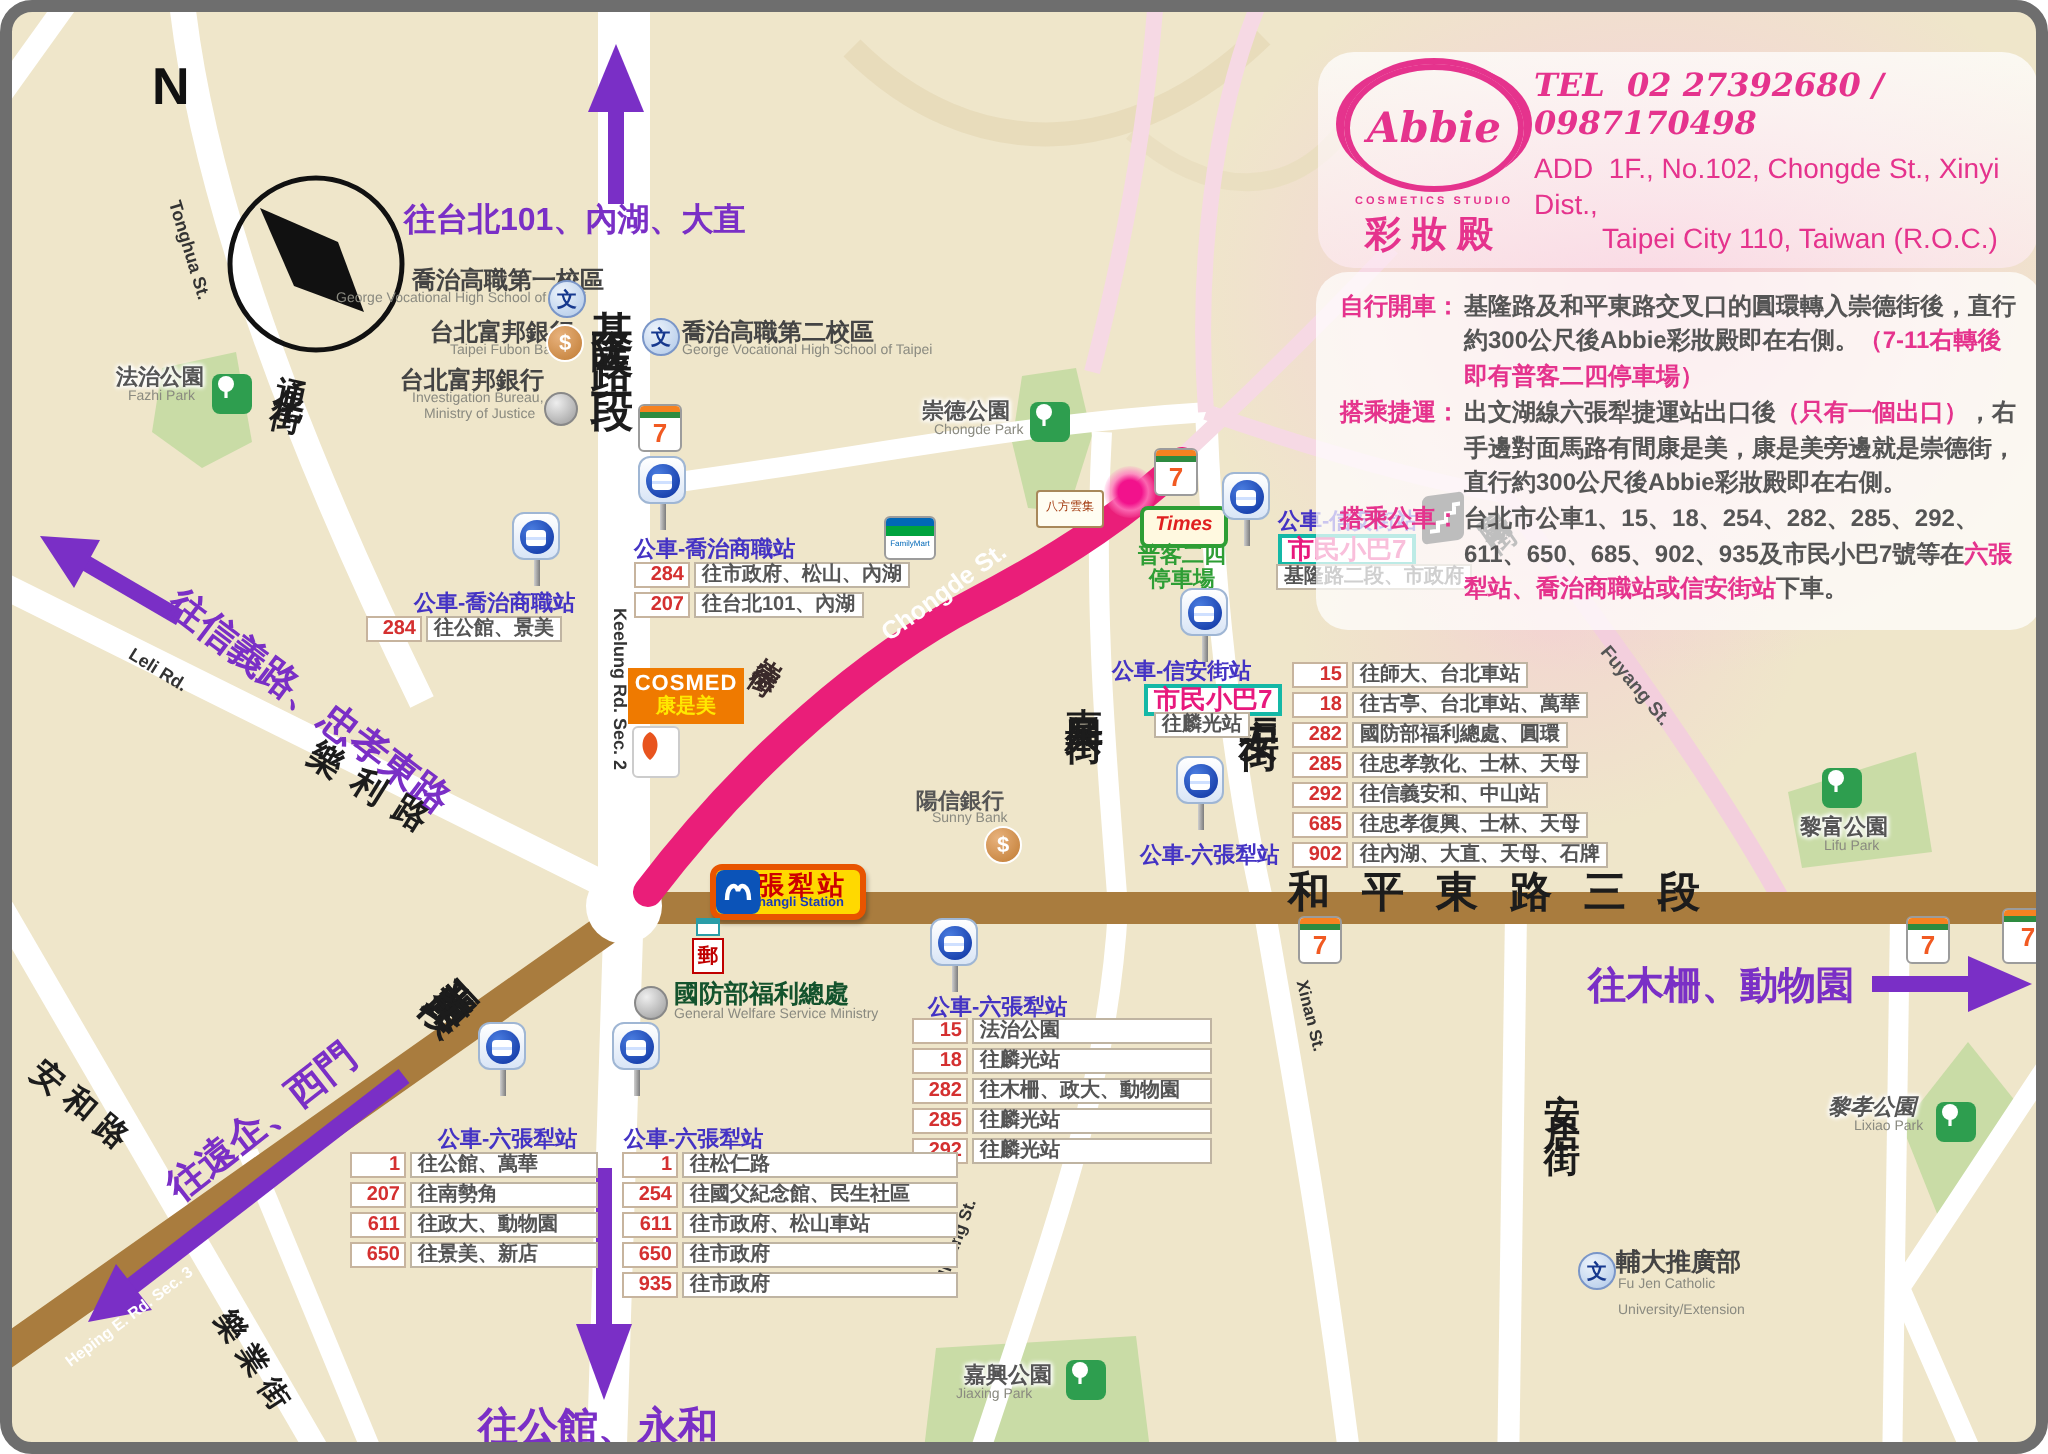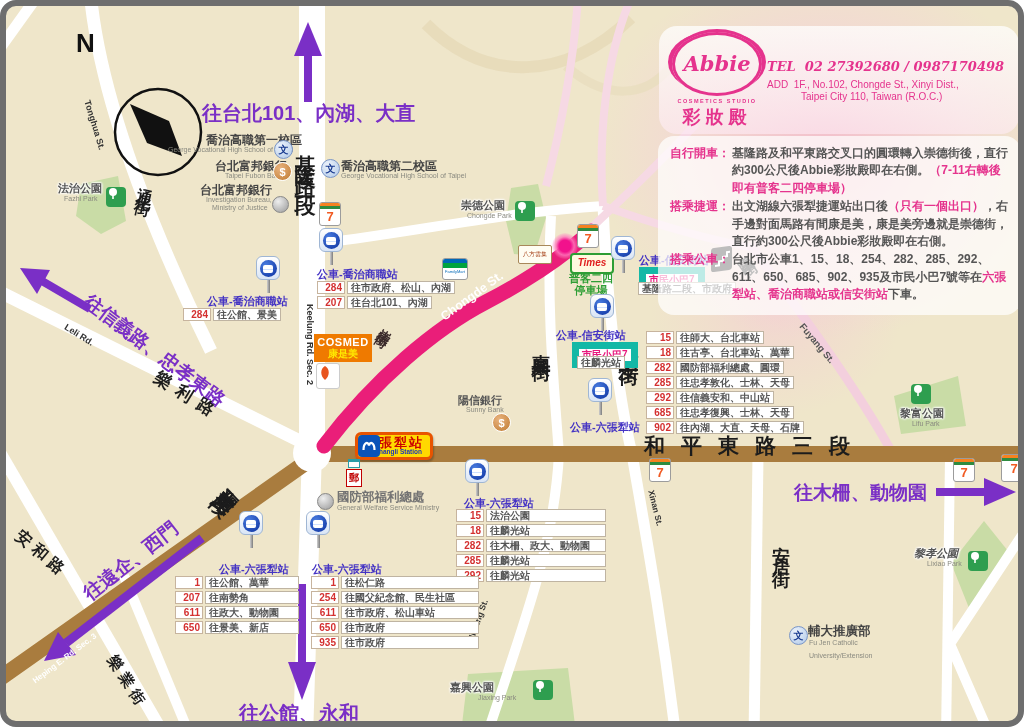--- a/index.html
+++ b/index.html
@@ -21,22 +21,22 @@
   .roadzh{font-weight:bold;color:#1c1c1c;}
   .vert{writing-mode:vertical-rl;}
   .purple{color:#7A2FC6;font-weight:bold;}
   .buslabel{color:#4433C4;font-weight:bold;font-size:11px;white-space:nowrap;}
   .brow{display:flex;gap:2px;margin-bottom:2px;}
   .bnum{background:#fff;border:1px solid #C7B49E;color:#D43030;font-weight:bold;width:22px;
         text-align:right;padding:0 2px;font-size:10px;line-height:11px;}
   .bdest{background:#fff;border:1px solid #BFB4A2;color:#555;padding:0 3px;font-size:10px;
         line-height:11px;font-weight:bold;white-space:nowrap;}
   .tw-f .bdest{min-width:112px;} .tw-g .bdest{min-width:86px;} .tw-h .bdest{min-width:130px;}
-  .minibus{display:inline-block;background:#fff;border:7px solid #14b8a6;color:#E8197D;
-        font-weight:bold;font-size:10px;line-height:12px;padding:0 3px;}
+  .minibus{display:inline-block;background:#fff;border:2px solid #14b8a6;color:#E8197D;
+        font-weight:bold;font-size:13px;line-height:12px;padding:0 3px;}
   
   .busstop{width:24px;text-align:center;}
   .bs-sign{width:24px;height:24px;border-radius:6px;background:linear-gradient(180deg,#ffffff,#D9E5F6);
        border:1px solid #9FB6D4;display:flex;align-items:center;justify-content:center;box-sizing:border-box;}
   .bs-circle{width:17px;height:17px;border-radius:50%;background:radial-gradient(circle at 35% 30%,#4a7de0,#0A2F9E);position:relative;}
   .bs-circle:after{content:"";position:absolute;left:3.5px;top:5px;width:10px;height:8px;border-radius:2px;
        background:linear-gradient(180deg,#fff 0 45%, #cfe0ff 45% 60%, #fff 60%);}
   .bs-pole{width:3px;height:13px;background:linear-gradient(90deg,#cfcfcf,#7c7c7c);margin:0 auto;}
   
   .seven{width:22px;height:24px;background:#fff;border:1px solid #9c9c9c;border-radius:3px;box-sizing:border-box;overflow:hidden;}
@@ -78,23 +78,23 @@
   
   .card{left:653px;top:20px;width:360px;height:108px;background:linear-gradient(180deg,rgba(255,255,255,.75),rgba(255,236,246,.6));
         border-radius:18px;display:flex;align-items:center;box-sizing:border-box;padding:4px 8px;}
   .logo{width:100px;text-align:center;}
   .logoframe{width:84px;height:58px;margin:0 auto;border:3px solid #E5338D;border-radius:50%;
         display:flex;align-items:center;justify-content:center;box-shadow:0 -3px 0 #E5338D, 6px -2px 0 -2px #E5338D, -6px -2px 0 -2px #E5338D;}
   .logoname{font-family:"DejaVu Serif",serif;font-style:italic;font-weight:bold;font-size:21px;color:#E5338D;}
   .logosub{font-size:5.5px;letter-spacing:1.5px;color:#E5338D;font-weight:bold;margin-top:2px;}
   .logozh{font-size:18px;font-weight:bold;color:#E5338D;letter-spacing:5px;margin-top:1px;}
   .cardinfo{flex:1;color:#E5338D;}
-  .telrow{font-family:"DejaVu Serif",serif;font-style:italic;font-weight:bold;font-size:13px;margin:2px 0 5px;}
+  .telrow{font-family:"DejaVu Serif",serif;font-style:italic;font-weight:bold;font-size:16px;margin:2px 0 5px;}
   .addrrow{font-size:13px;font-weight:bold;margin-bottom:5px;}
-  .engrow{font-size:10px;line-height:1.25;}
+  .engrow{font-size:14px;line-height:1.25;}
   .dirs{left:652px;top:130px;width:363px;background:rgba(255,255,255,.72);border-radius:16px;
         box-sizing:border-box;padding:9px 12px 10px;font-size:12px;line-height:1.45;color:#555;}
   .dirrow{position:relative;padding-left:62px;margin-bottom:1px;font-weight:bold;}
   .dlabel{position:absolute;left:0;top:0;color:#E5338D;font-weight:bold;}
   .hl{color:#E5338D;}
 </style>
 </head>
 <body>
 
 <div class="map">
@@ -155,21 +155,21 @@
     </g>
 
     <g>
       <circle cx="152" cy="126" r="43" fill="none" stroke="#111" stroke-width="2.5"></circle>
       <polygon points="124,98 163,115 176,150 141,137" fill="#111"></polygon>
     </g>
   </svg>
 
   <div class="abs" style="left:70px;top:22px;font-size:26px;font-weight:bold;color:#111;">N</div>
 
-  <div class="abs purple" style="left:196px;top:94px;font-size:20px;">往台北101、內湖、大直</div>
+  <div class="abs purple" style="left:196px;top:94px;font-size:16px;">往台北101、內湖、大直</div>
   <div class="abs purple" style="left:88px;top:283px;font-size:19px;transform:rotate(37deg);transform-origin:0 0;white-space:nowrap;">往信義路、忠孝東路</div>
   <div class="abs purple" style="left:80px;top:577px;font-size:19px;transform:rotate(-38deg);transform-origin:0 50%;white-space:nowrap;">往遠企、西門</div>
   <div class="abs purple" style="left:788px;top:474px;font-size:19px;white-space:nowrap;">往木柵、動物園</div>
   <div class="abs purple" style="left:233px;top:694px;font-size:20px;white-space:nowrap;">往公館、永和</div>
 
   <div class="abs roadzh vert" style="left:285px;top:132px;font-size:21px;letter-spacing:10px;">基隆路二段</div>
   <div class="abs" style="left:309px;top:298px;font-size:9px;color:#333;font-weight:bold;transform:rotate(90deg);transform-origin:0 0;white-space:nowrap;">Keelung Rd. Sec. 2</div>
   <div class="abs roadzh" style="left:638px;top:426px;font-size:21px;letter-spacing:16px;white-space:nowrap;">和平東路三段</div>
   <div class="abs roadzh vert" style="left:228px;top:477px;font-size:20px;letter-spacing:2px;transform:rotate(47deg);transform-origin:50% 0;">和平東路三段</div>
   <div class="abs" style="left:25px;top:672px;font-size:8px;color:#fff;font-weight:bold;transform:rotate(-37deg);transform-origin:0 0;white-space:nowrap;">Heping E. Rd. Sec. 3</div>
@@ -214,21 +214,21 @@
       </svg>
     </div>
   <div class="abs pklabel" style="left:908px;top:540px;font-style:italic;">黎孝公園</div>
   <div class="abs en" style="left:921px;top:554px;">Lixiao Park</div>
   <div class="abs tree" style="left:962px;top:545px;">
       <svg width="14" height="14" viewBox="0 0 14 14">
         <circle cx="7" cy="5" r="4" fill="#fff"></circle>
         <rect x="6.2" y="7" width="1.6" height="5" fill="#fff"></rect>
       </svg>
     </div>
-  <div class="abs pklabel" style="left:444px;top:674px;">嘉興公園</div>
+  <div class="abs pklabel" style="left:476px;top:674px;">嘉興公園</div>
   <div class="abs en" style="left:472px;top:688px;">Jiaxing Park</div>
   <div class="abs tree" style="left:527px;top:674px;">
       <svg width="14" height="14" viewBox="0 0 14 14">
         <circle cx="7" cy="5" r="4" fill="#fff"></circle>
         <rect x="6.2" y="7" width="1.6" height="5" fill="#fff"></rect>
       </svg>
     </div>
 
   <div class="abs zh" style="left:200px;top:126px;font-size:12px;">喬治高職第一校區</div>
   <div class="abs en" style="left:162px;top:140px;">George Vocational High School of Taipei</div>
@@ -290,21 +290,21 @@
       <svg width="21" height="24" viewBox="0 0 21 24">
         <path d="M4 18 h4 v-4 h4 v-4 h4 v-4 h3" stroke="#fff" stroke-width="2" fill="none"></path>
       </svg>
     </div>
 
   <div class="abs zh" style="left:452px;top:387px;font-size:11px;color:#555;">陽信銀行</div>
   <div class="abs en" style="left:460px;top:400px;">Sunny Bank</div>
   <div class="abs bank" style="left:486px;top:407px;">$</div>
 
   <div class="abs gicon" style="left:311px;top:487px;"></div>
-  <div class="abs zh" style="left:331px;top:483px;font-size:12.5px;color:#737373;">國防部福利總處</div>
+  <div class="abs zh" style="left:331px;top:483px;font-size:12.5px;color:#14532d;">國防部福利總處</div>
   <div class="abs en" style="left:331px;top:498px;">General Welfare Service Ministry</div>
 
   <div class="abs wen" style="left:783px;top:620px;">文</div>
   <div class="abs zh" style="left:802px;top:617px;font-size:12.5px;">輔大推廣部</div>
   <div class="abs en" style="left:803px;top:633px;">Fu Jen Catholic</div>
   <div class="abs en" style="left:803px;top:646px;">University/Extension</div>
 
   <div class="abs stsign">
     <svg width="22" height="22" viewBox="0 0 22 22">
         <rect x="0" y="0" width="22" height="22" rx="4" fill="#0B53B8"></rect>

